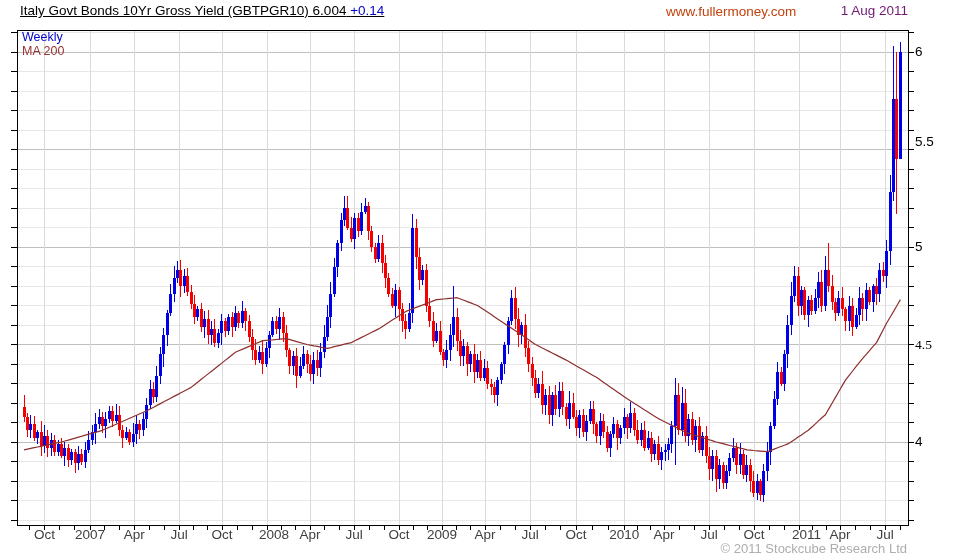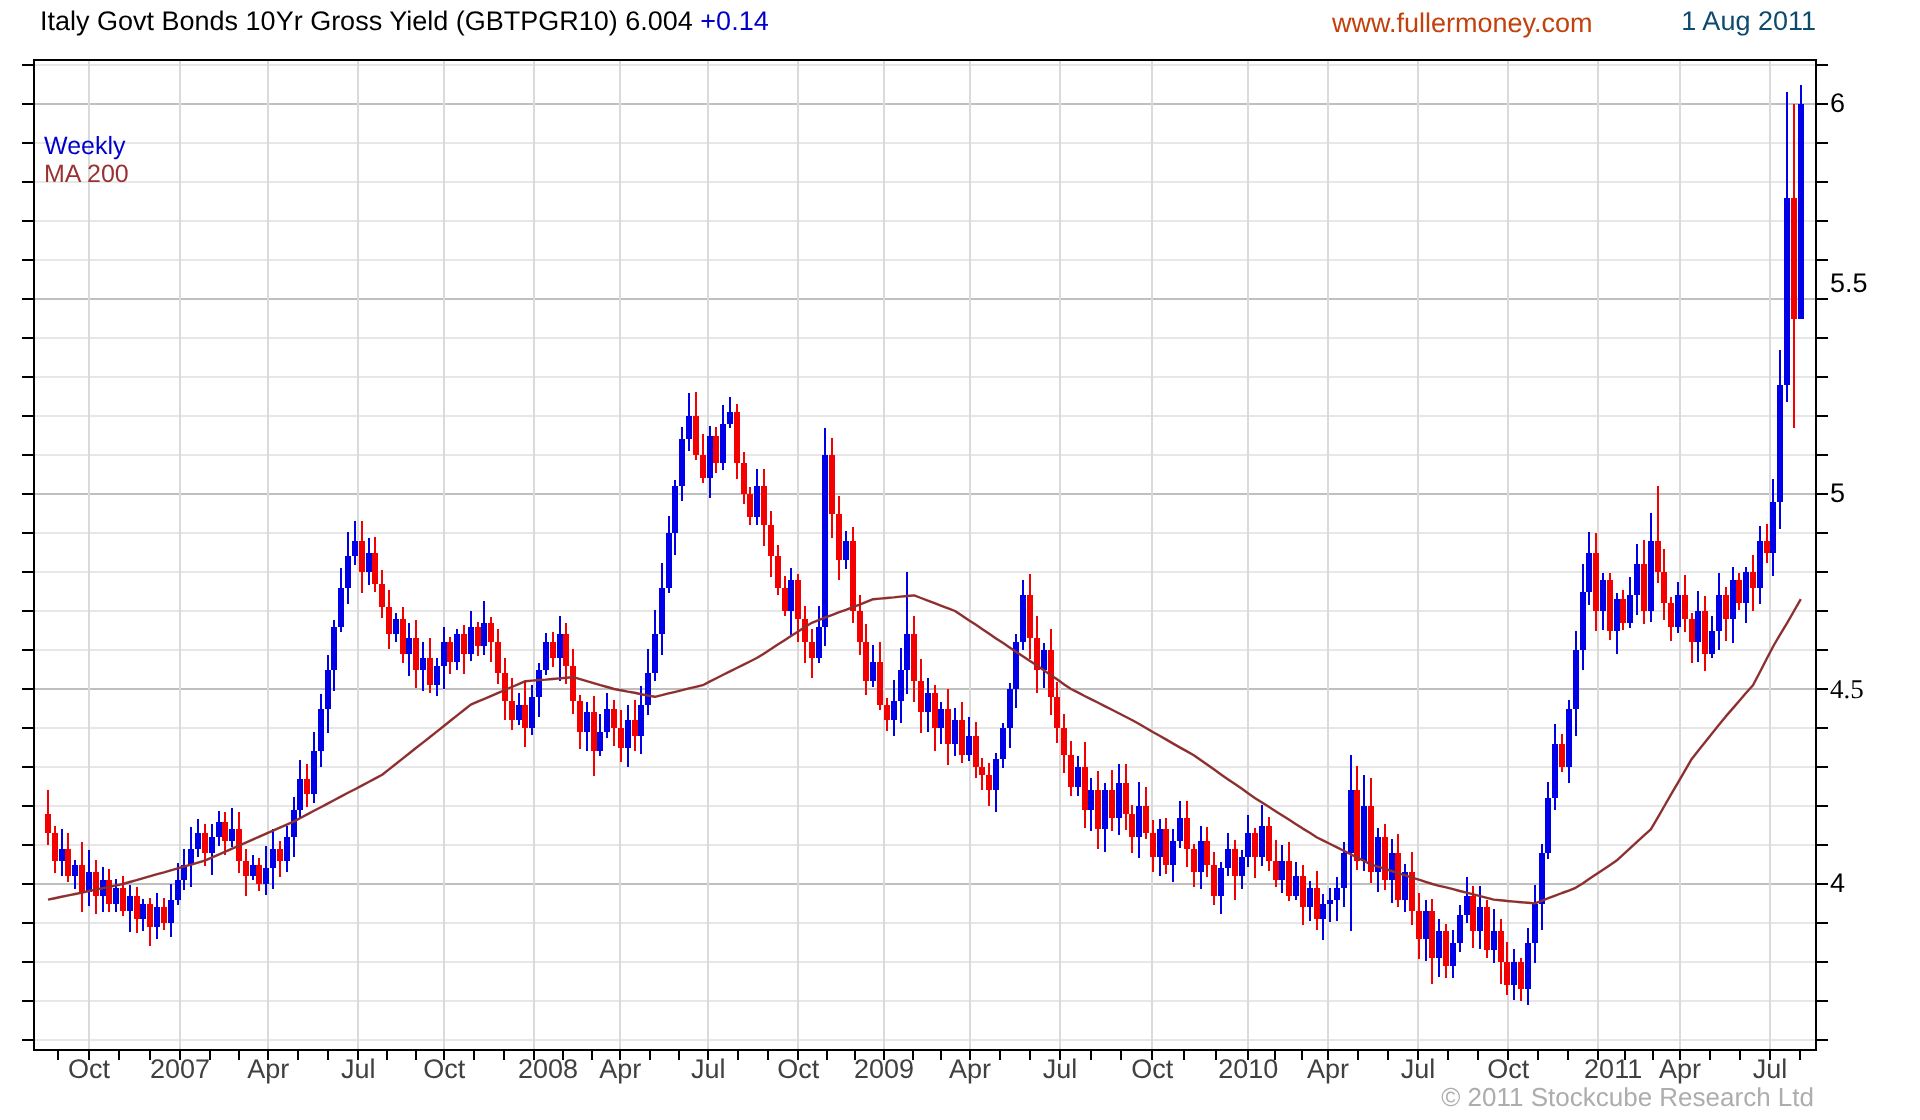--- a/index.html
+++ b/index.html
@@ -1,24 +1,24 @@
 <!DOCTYPE html>
 <html><head>
 <meta charset="utf-8">
 <style>
   html,body{margin:0;padding:0;background:#fff;}
   body{width:960px;height:560px;position:relative;overflow:hidden;
        font-family:"Liberation Sans","DejaVu Sans",sans-serif;-webkit-font-smoothing:none;}
-  .hdr-title{position:absolute;left:20px;top:3px;font-size:13.5px;color:#000;white-space:nowrap;}
+  .hdr-title{position:absolute;left:20px;top:3px;font-size:13.5px;color:#000;white-space:nowrap;text-decoration:underline;}
   .hdr-title .chg{color:#0000cc;}
   .hdr-site{position:absolute;left:666px;top:4px;font-size:13.5px;color:#c2410c;white-space:nowrap;}
-  .hdr-date{position:absolute;right:52px;top:3px;font-size:13.5px;color:#0c4a6e;white-space:nowrap;}
+  .hdr-date{position:absolute;right:52px;top:3px;font-size:13.5px;color:#701a75;white-space:nowrap;}
   #chart-area{position:absolute;left:0;top:0;width:960px;height:560px;}
   .legend{position:absolute;left:22px;top:30px;font-size:12.5px;line-height:14px;}
-  .legend .wk{color:#0000cc;display:block;margin-top:36px;}
+  .legend .wk{color:#0000cc;display:block;}
   .legend .ma{color:#993333;display:block;text-align:center;}
   .xlabels .xlabel{position:absolute;top:527px;width:44px;margin-left:-22px;text-align:center;
        font-size:13.5px;color:#404040;}
   .ylabels .ylabel{position:absolute;left:915px;font-size:13.5px;color:#000;}
   .copyright{position:absolute;right:53px;top:541px;font-size:13px;color:#adadad;white-space:nowrap;}
 </style>
 </head>
 <body>
 
 <div class="hdr-title"><span>Italy Govt Bonds 10Yr Gross Yield (GBTPGR10) 6.004</span>&nbsp;<span class="chg">+0.14</span></div>

